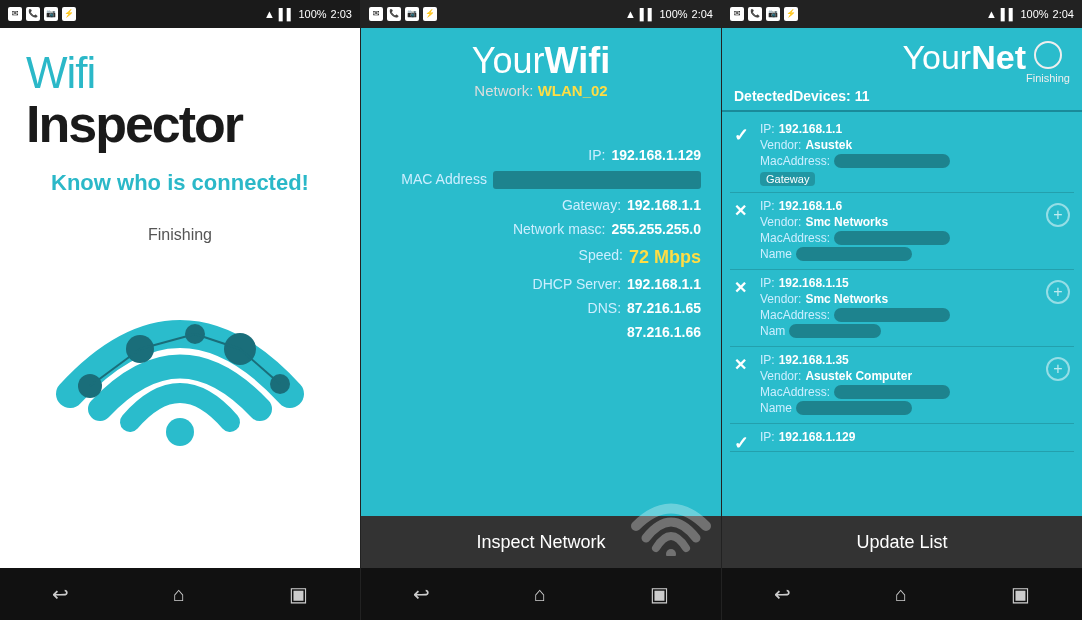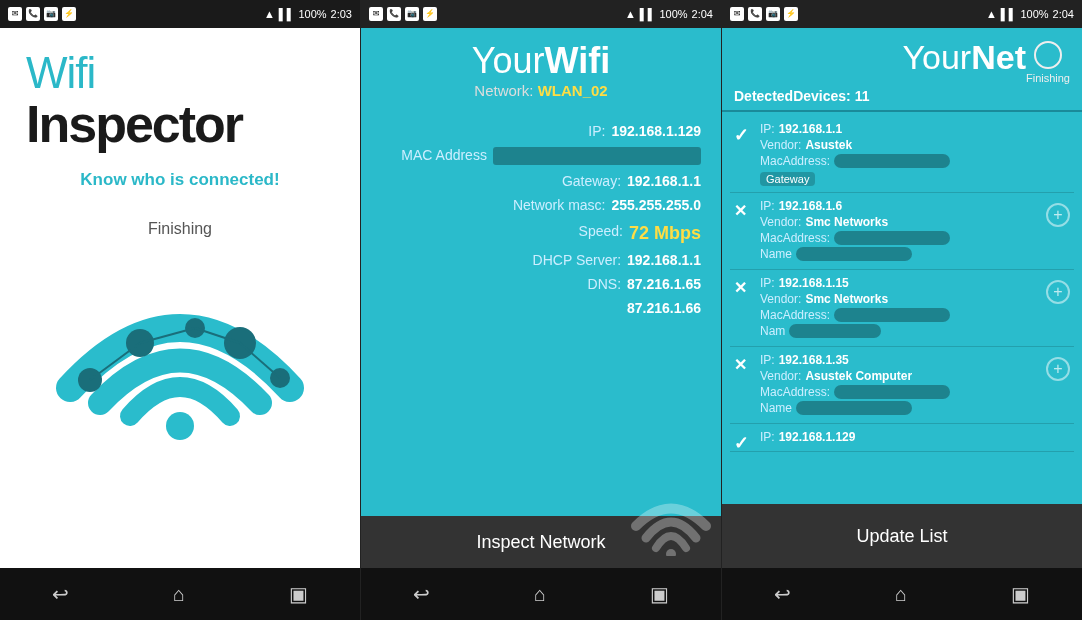--- a/index.html
+++ b/index.html
@@ -97,21 +97,21 @@
     .app-title-inspector {
       font-size: 52px;
       color: #1a1a1a;
       font-weight: 900;
       letter-spacing: -2px;
       align-self: flex-start;
       margin-left: 10px;
       line-height: 1;
     }
     .tagline {
-      font-size: 17px;
+      font-size: 22px;
       color: #2bb8c8;
       font-weight: bold;
       margin-top: 20px;
     }
     .finishing-text {
       font-size: 16px;
       color: #555;
       margin-top: 30px;
     }
 
@@ -140,21 +140,21 @@
       color: #fff;
       font-weight: 300;
     }
     .yourwifi-title span.bold {
       font-weight: 700;
     }
     .network-label {
       font-size: 15px;
       color: #ddd;
       text-align: center;
-      margin-bottom: 0;
+      margin-bottom: 24px;
     }
     .network-name {
       color: #ffdd44;
       font-weight: bold;
     }
     .panel2-info {
       flex: 1;
       padding: 16px 20px;
       overflow: hidden;
     }
@@ -310,21 +310,21 @@
       display: flex;
       align-items: center;
       justify-content: center;
       color: rgba(255,255,255,0.7);
       font-size: 16px;
       flex-shrink: 0;
       margin-top: 4px;
       cursor: pointer;
     }
     .panel3-update-btn {
-      height: 64px;
+      height: 52px;
       background: #333;
       display: flex;
       align-items: center;
       justify-content: center;
       color: #fff;
       font-size: 18px;
       font-weight: 500;
       cursor: pointer;
       flex-shrink: 0;
     }

